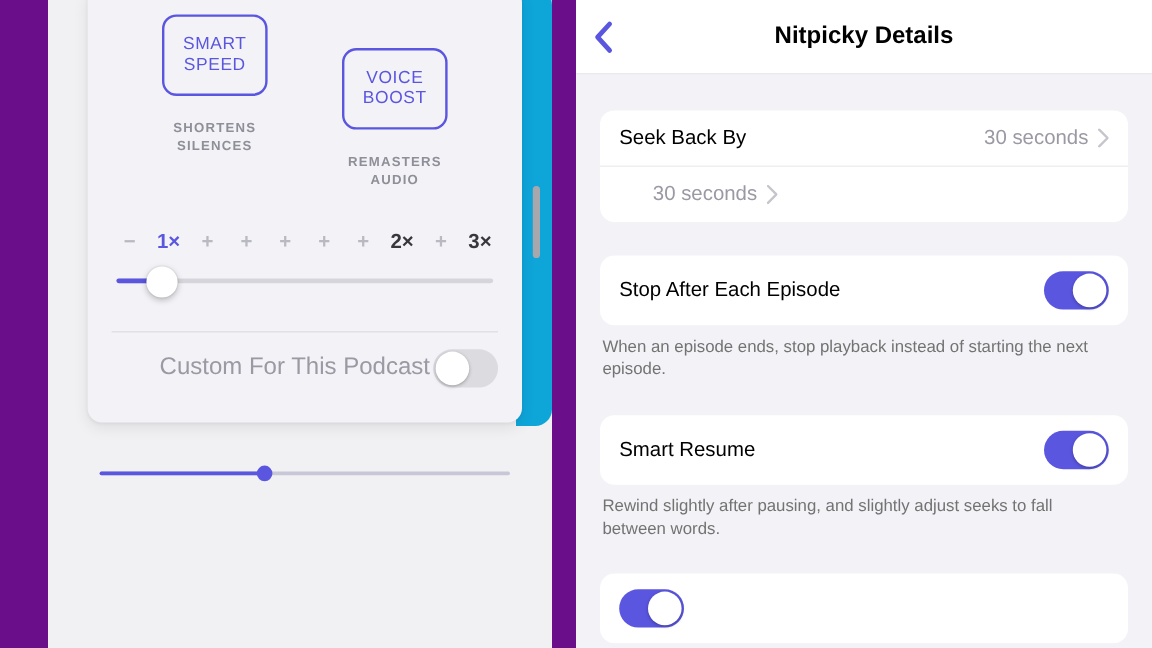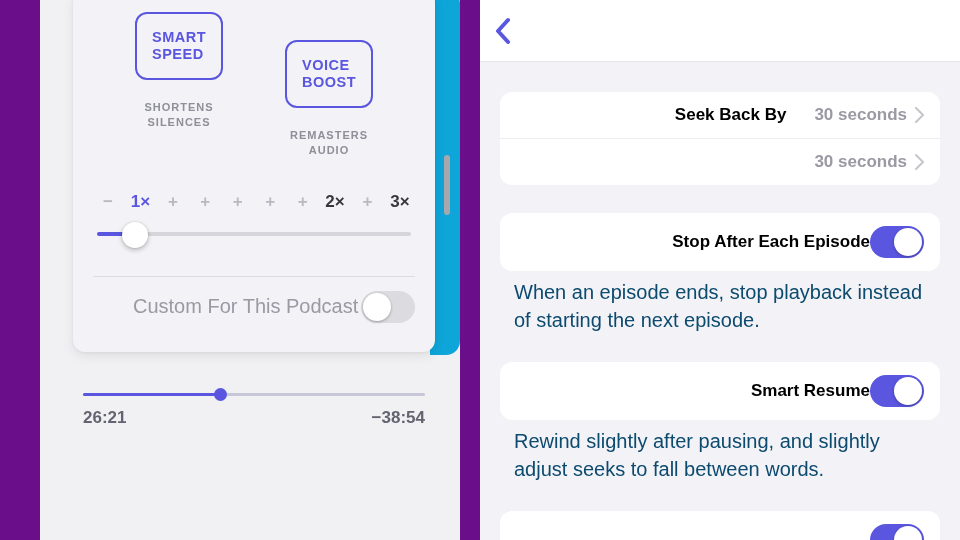--- a/index.html
+++ b/index.html
@@ -42,21 +42,22 @@
     height: 362px;
   }
 
   .feat-row { display: flex; justify-content: center; gap: 40px; }
   .feat { display:flex; flex-direction:column; align-items:center; width:110px; }
   .feat-btn {
     width: 88px; height: 68px;
     border: 2.5px solid #5a56e0;
     border-radius: 12px;
     display:flex; align-items:center; justify-content:center;
-    color:#5a56e0; font-weight:700; font-size:14.5px; line-height:1.15;
+    text-align:center;
+    color:#5a56e0; font-weight:400; font-size:14.5px; line-height:1.15;
     letter-spacing: 0.5px;
   }
   .feat-cap {
     margin-top: 20px;
     font-size: 11px; letter-spacing: 1px;
     color: #8f8f99; font-weight:600;
     text-align:center; line-height:1.35;
     white-space: pre-line;
   }
 
@@ -122,33 +123,32 @@
   }
   .nav-title { font-size:20px; font-weight:600; color:#000; }
   .back {
     position:absolute; left:14px; top:50%; transform:translateY(-50%);
   }
   .back svg { display:block; }
 
   .section { margin:30px 20px 0 20px; background:#fff; border-radius:12px; overflow:hidden; }
   .section.tight { margin-top:28px; }
   .row {
-    display:flex; align-items:center; justify-content:flex-end;
+    display:flex; align-items:center; justify-content:space-between;
     padding:13px 16px;
     border-bottom:1px solid #ececef;
-    font-weight:bold;
   }
   .row:last-child { border-bottom:none; }
   .row-label { font-size:17px; color:#000; }
   .row-val { display:flex; align-items:center; gap:8px; }
   .row-val-txt { font-size:17px; color:#9a99a4;margin-left:28px; }
   .chev { color:#c5c5cc; }
   .footer-note {
-    margin:8px 30px 0 34px;
-    font-size:20px; color:#0c4a6e; line-height:1.38;
+    margin:8px 30px 0 22px;
+    font-size:14px; color:#737373; line-height:1.38;
   }
 </style>
 </head>
 <body>
 
 <div class="left-col">
   <div class="left-inner">
     <div class="blue-underlay"></div>
     <div class="scroll-pill"></div>
 
@@ -195,35 +195,32 @@
             <div class="dot"></div>
           </div>
       </div>
     </div>
 
     <div class="progress-wrap">
       <div class="ptrack">
         <div class="pfill" id="pfill" style="width: 40%;"></div>
         <div class="pknob" id="pknob" style="left: calc(40% - 6px);"></div>
       </div>
-      <div class="times">
-        <span>26:21</span>
-        <span>−38:54</span>
-      </div>
     </div>
   </div>
 </div>
 
 <div class="right-col">
   <div class="nav">
     <div class="back">
       <svg width="18" height="28" viewBox="0 0 18 28" fill="none">
         <polyline points="14,3 4,14 14,25" stroke="#5a56e0" stroke-width="4" stroke-linecap="round" stroke-linejoin="round"></polyline>
       </svg>
     </div>
+    <div class="nav-title">Nitpicky Details</div>
   </div>
 
   <div class="section">
     <div class="row">
       <div class="row-label">Seek Back By</div>
       <div class="row-val">
         <span class="row-val-txt">30 seconds</span>
         <svg class="chev" width="9" height="16" viewBox="0 0 9 16">
             <polyline points="1,1 8,8 1,15" fill="none" stroke="currentColor" stroke-width="2" stroke-linecap="round" stroke-linejoin="round"></polyline>
           </svg>

